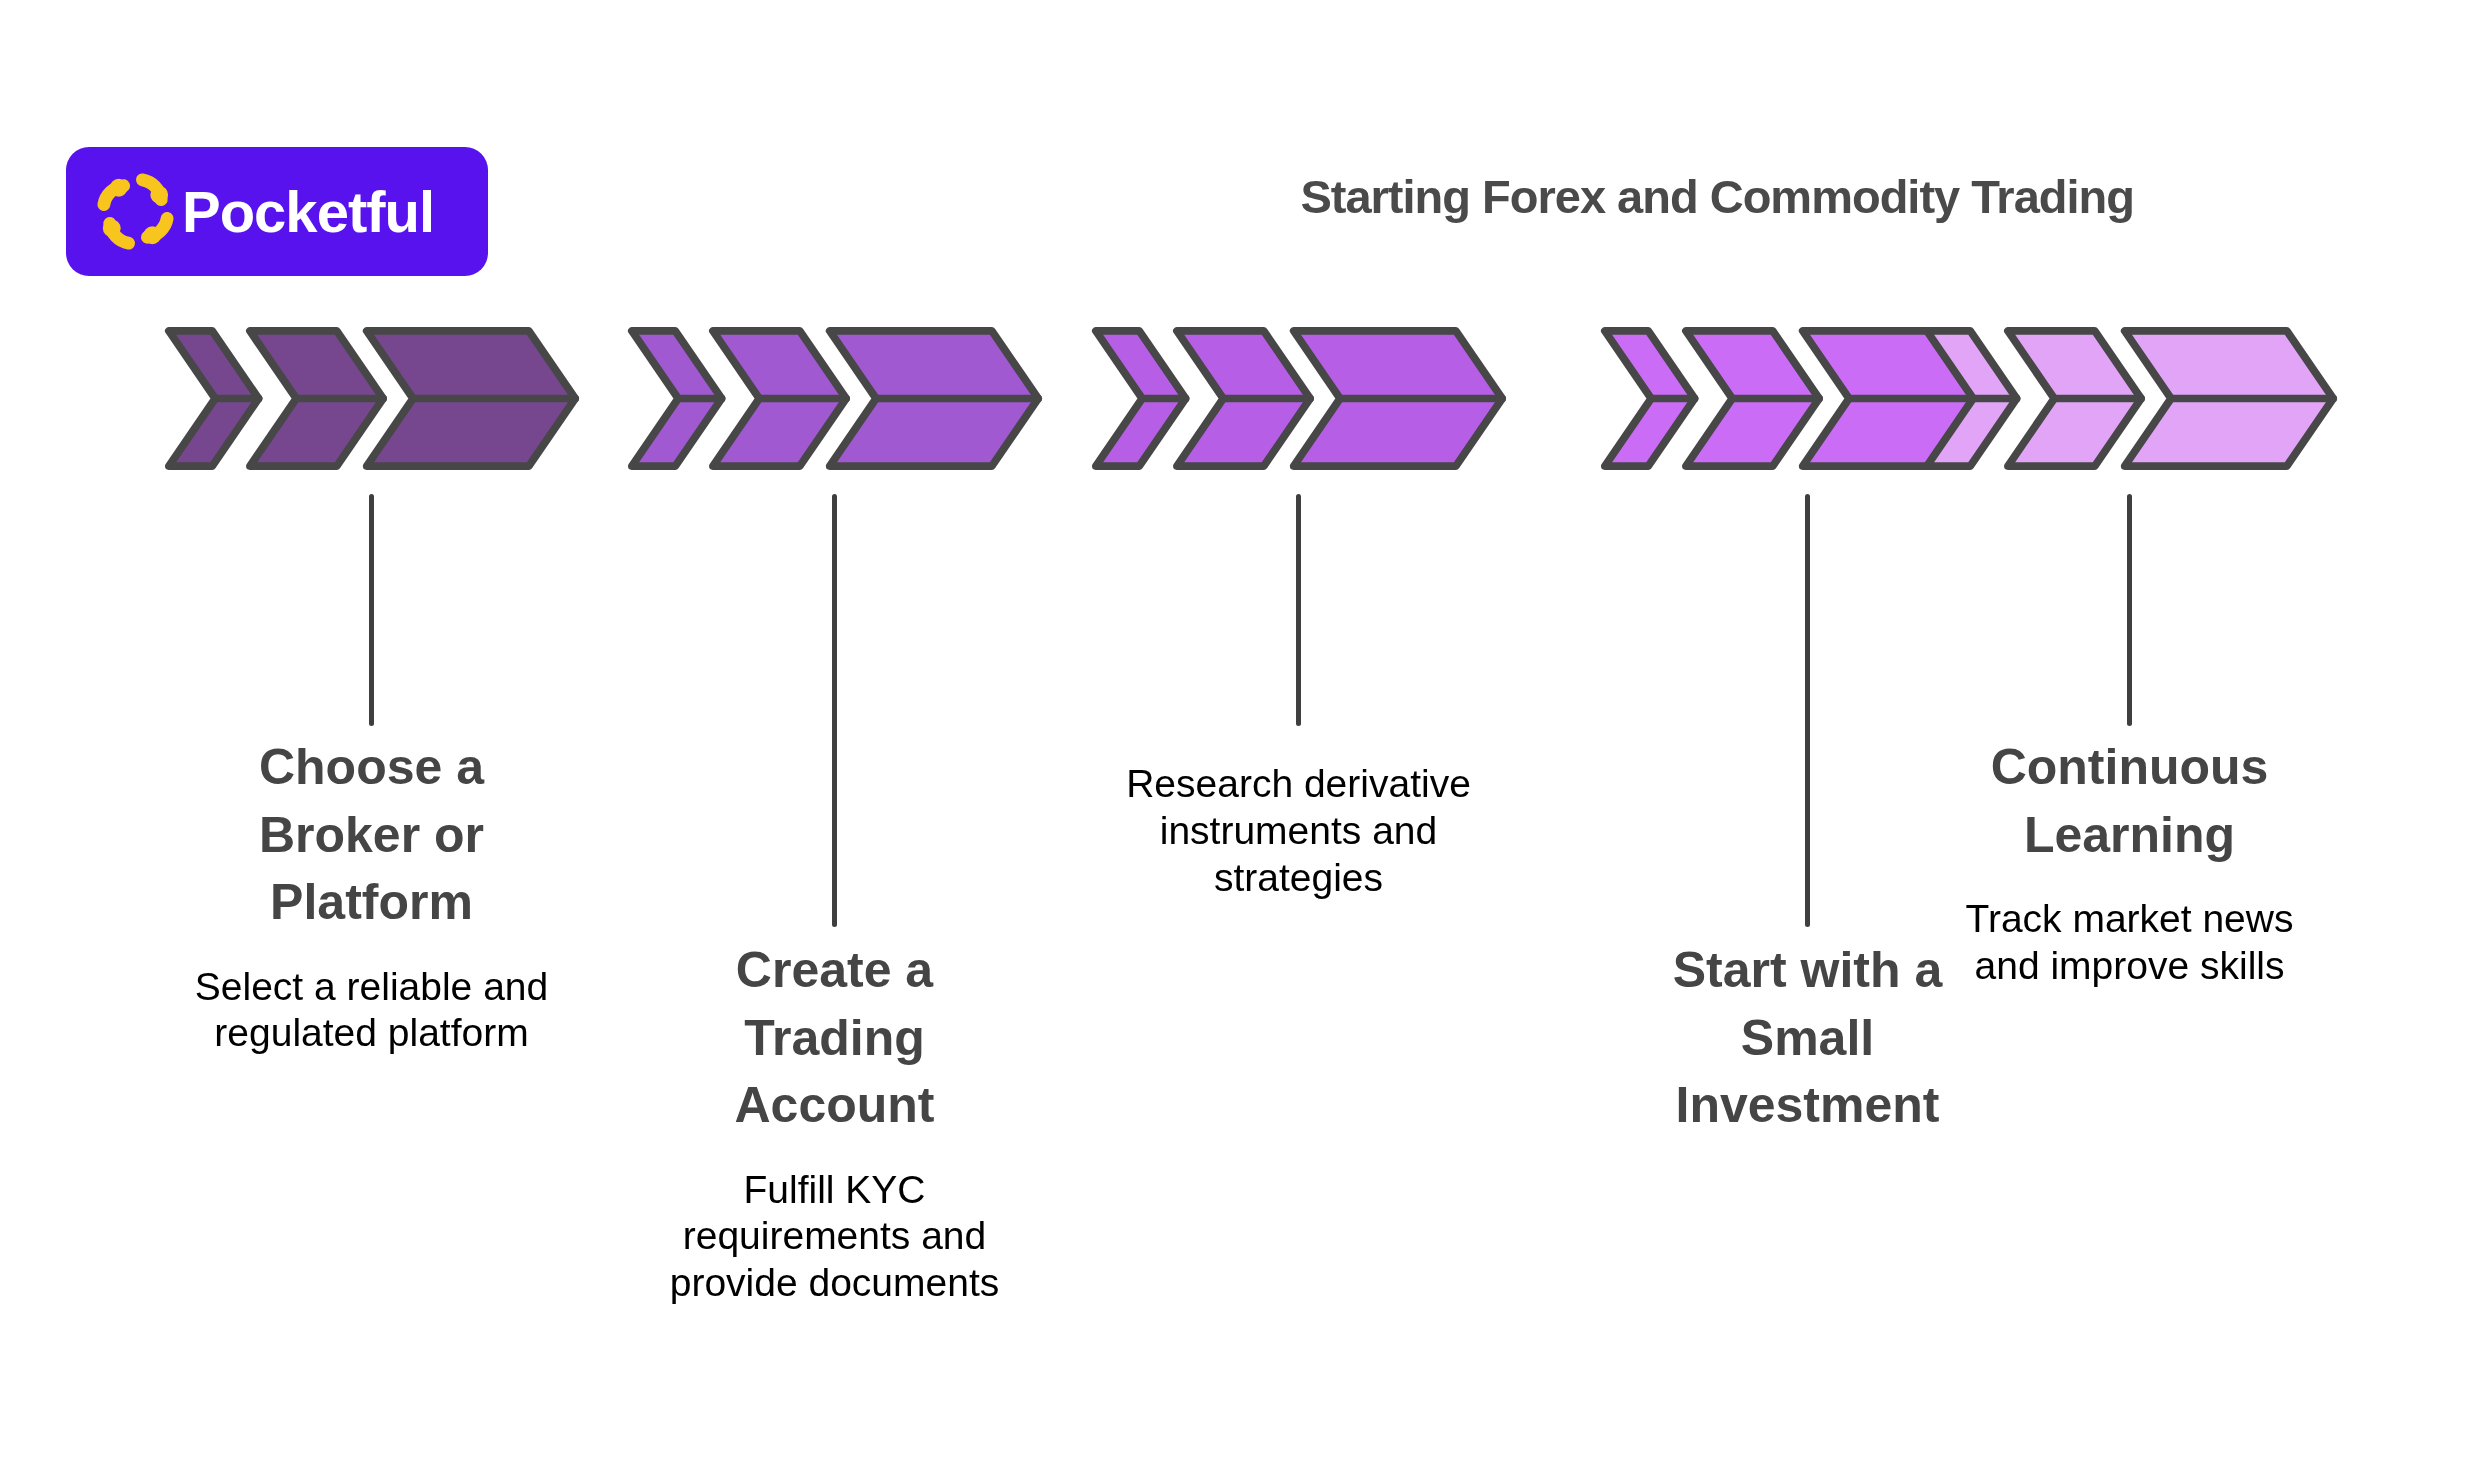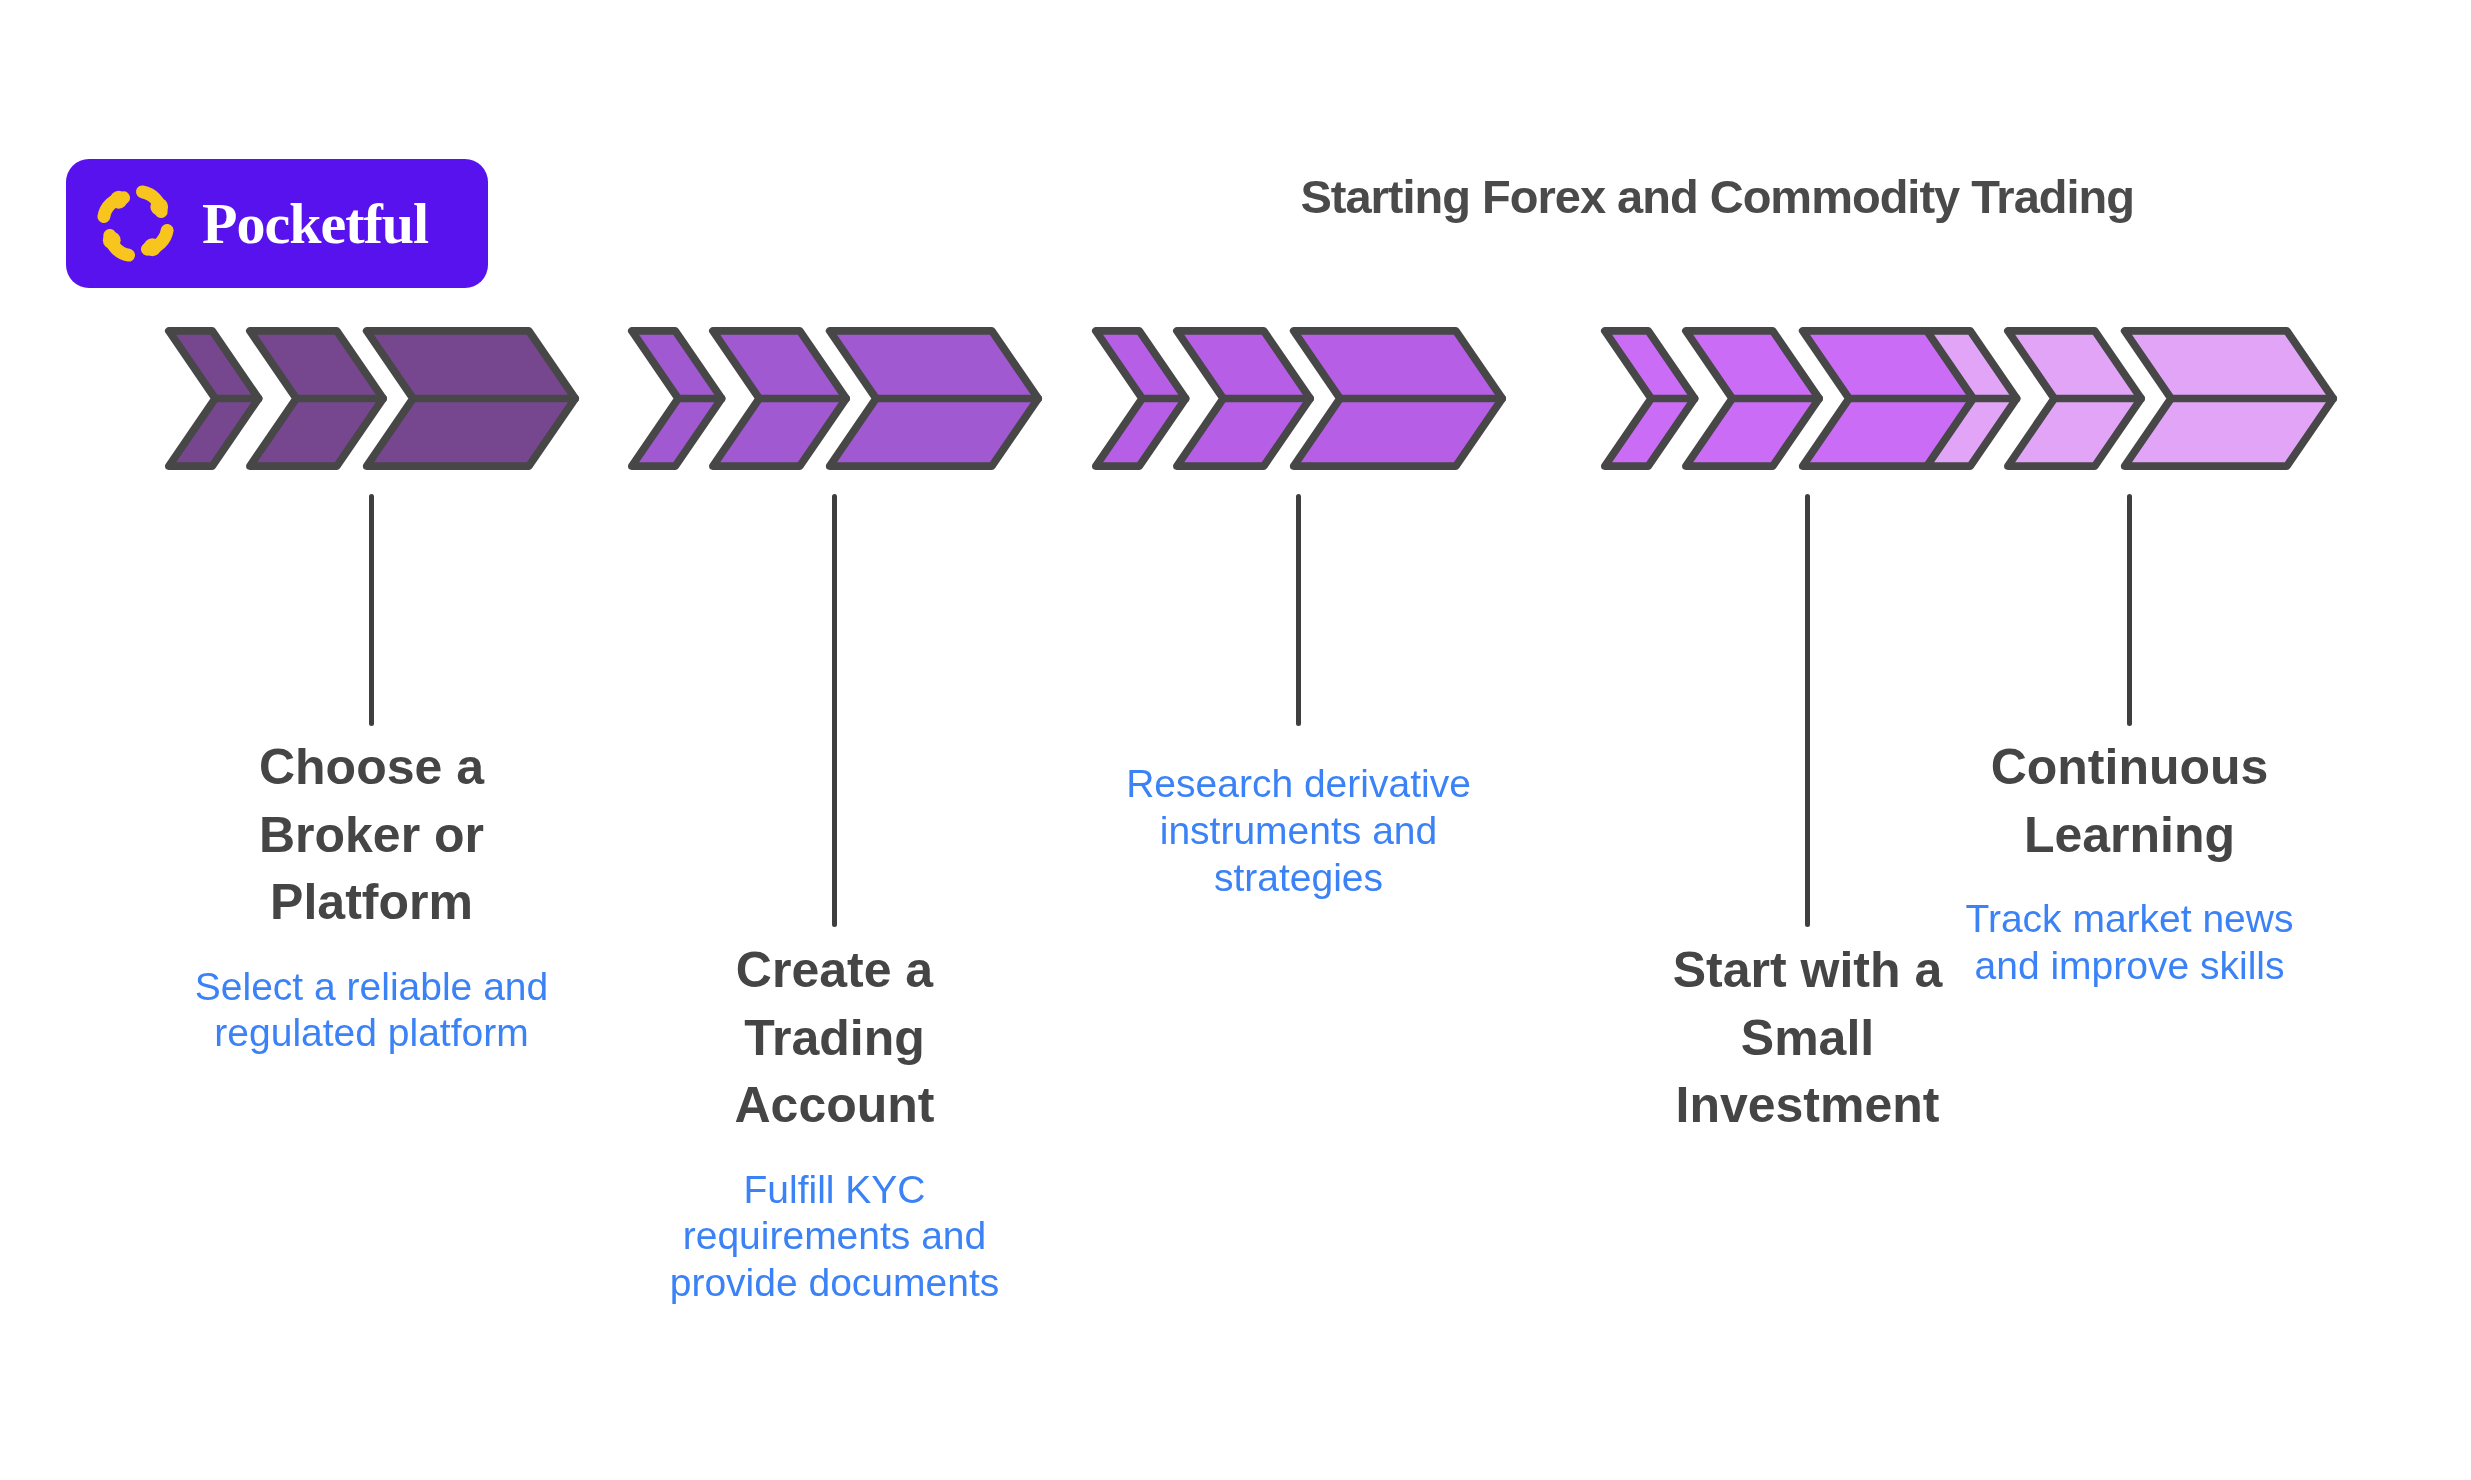--- a/index.html
+++ b/index.html
@@ -6,28 +6,27 @@
   .canvas{
     position:relative;
     width:2472px;height:1480px;
     background:#ffffff;
     overflow:hidden;
     font-family:"Liberation Sans", sans-serif;
   }
 
   
   .logo{
-    position:absolute;left:66px;top:159px;
+    position:absolute;left:66px;top:147px;
     width:422px;height:129px;
     background:#5712ee;
     border-radius:23px;
     display:flex;align-items:center;
     padding-left:25px;box-sizing:border-box;
-    gap:22px;
-    font-family:Liberation Serif, serif;
+    gap:2px;
   }
   .logo .brand{
     color:#ffffff;
     font-size:58px;font-weight:bold;letter-spacing:-1px;
   }
 
   
   .page-title{
     position:absolute;left:502px;top:169px;width:1632px;
     margin:0;text-align:right;
@@ -67,21 +66,21 @@
   .text-block.lower{top:937px;}
   .step-title{
     margin:0;
     font-size:50px;font-weight:bold;line-height:1.35;
     color:#454545;
     white-space:pre-line;
   }
   .step-desc{
     margin:27px 0 0 0;
     font-size:39px;font-weight:normal;line-height:1.2;
-    color:#3b82f6;
+    color:#000000;
     white-space:pre-line;
   }
 </style>
 </head>
 <body>
 
 <div class="canvas">
 
   <div class="logo">
     <svg width="89" height="89" viewBox="0 0 90 90">

